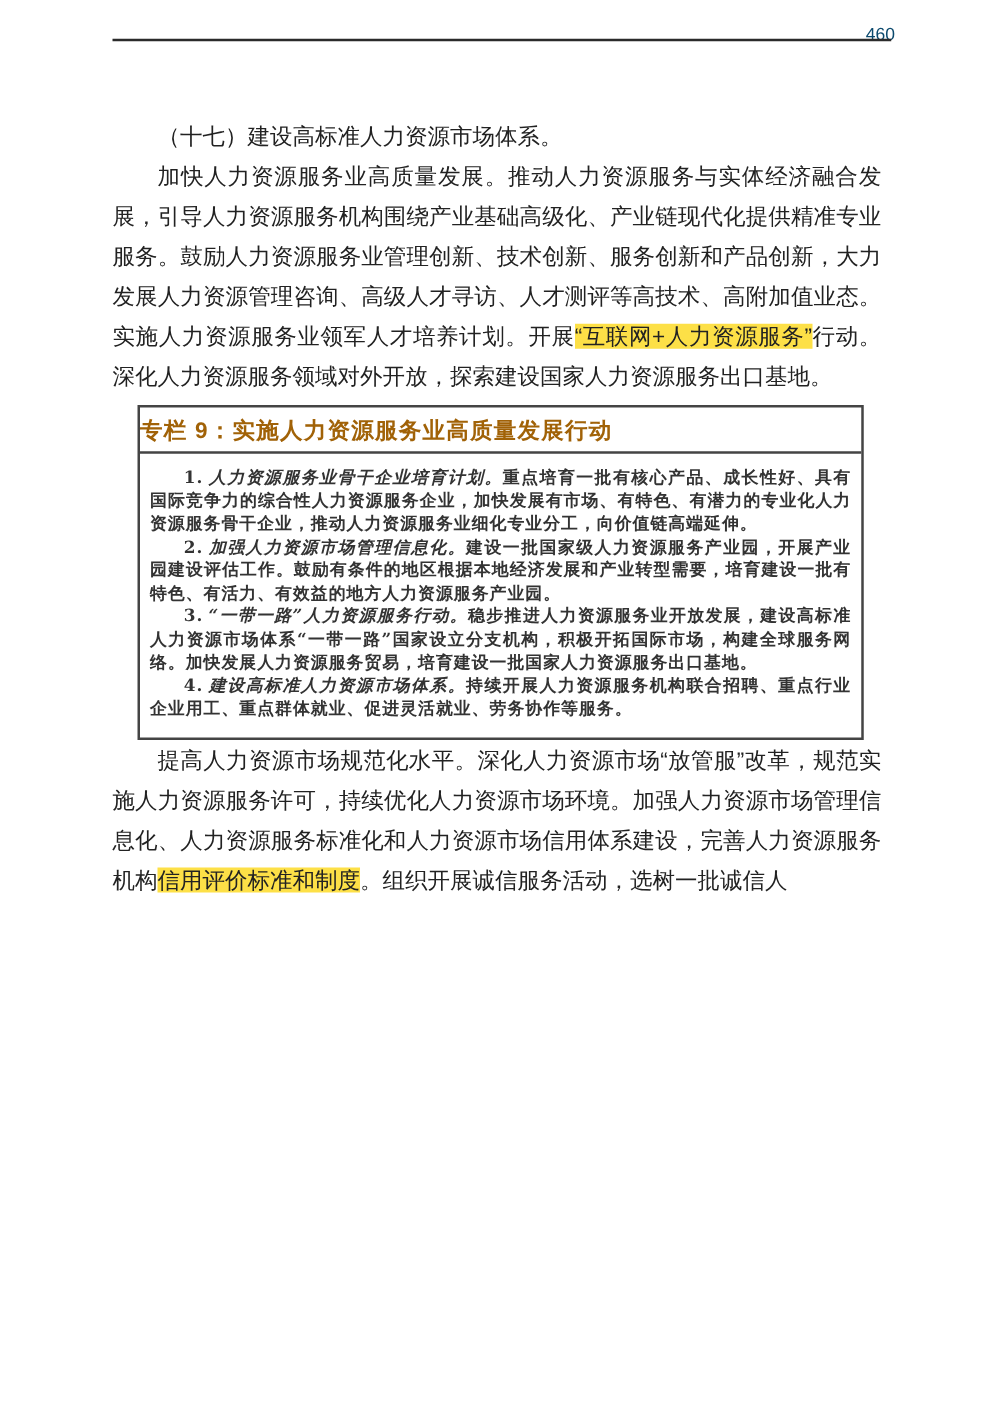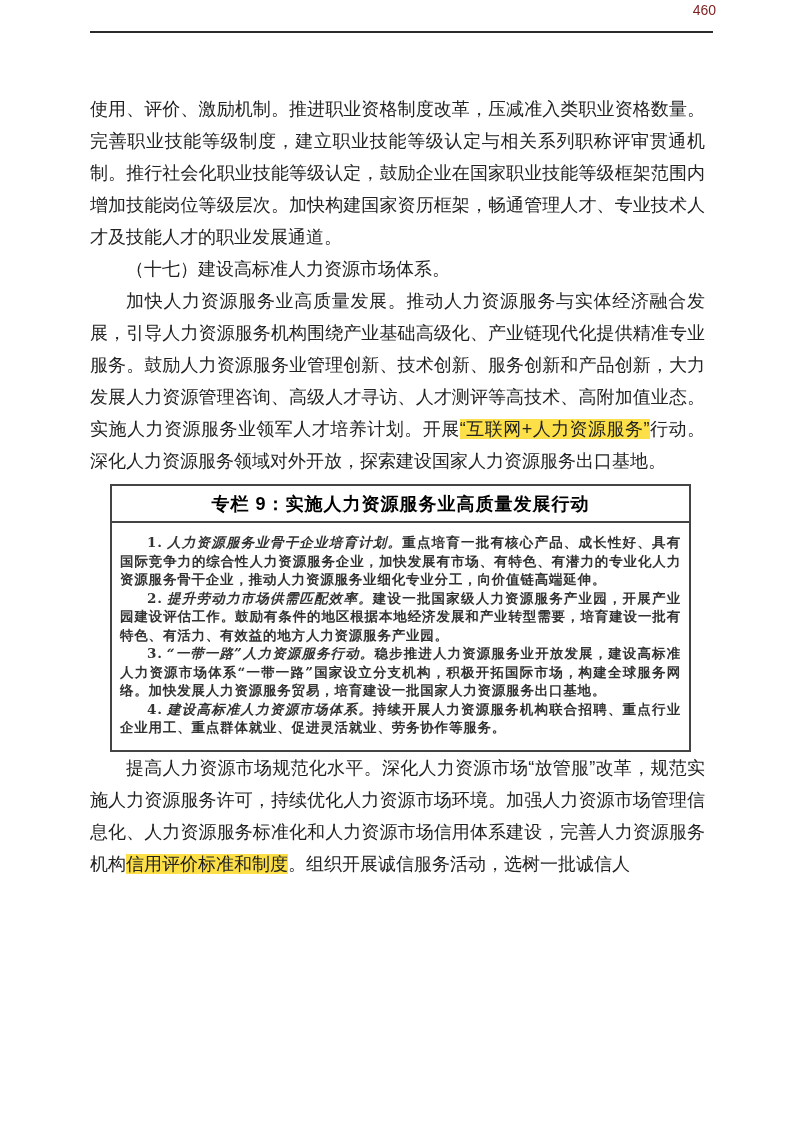--- a/index.html
+++ b/index.html
@@ -8,24 +8,24 @@
     width: 793px;
     height: 1122px;
     background: #ffffff;
     position: relative;
     font-family: "Liberation Sans", sans-serif;
     color: #222222;
     overflow: hidden;
   }
   .page-number {
     position: absolute;
-    top: 2px;
+    top: 19px;
     right: 77px;
     font-size: 14px;
-    color: #7f1d1d;
+    color: #0c4a6e;
   }
   .header-rule {
     position: absolute;
     top: 31px;
     left: 90px;
     width: 623px;
     border-top: 2px solid #2b2b2b;
     height: 0;
   }
   .content {
@@ -42,26 +42,25 @@
   .heading { font-weight: bold; text-indent: 2em; }
   .hl { background: #fde047; }
   .callout-box {
     margin: 7px 0 0 20px;
     width: 581px;
     border: 2px solid #444444;
   }
   .callout-box-title {
     height: 37px;
     line-height: 36px;
-    text-align: center;
     font-weight: bold;
     font-size: 18px;
     letter-spacing: 1px;
     border-bottom: 2px solid #444444;
-    color: #000000;
+    color: #a16207;
     text-indent: 0;
   }
   .callout-box-body {
     padding: 10px 8px 13px 8px;
     font-family: "DejaVu Serif", serif;
     font-size: 13.5px;
     line-height: 18.5px;
     letter-spacing: 0.8px;
     font-weight: bold;
     color: #333333;
@@ -75,33 +74,32 @@
 </head>
 <body>
 
 <div>
 
   <div class="page-number">460</div>
   <div class="header-rule"></div>
 
   <div class="content">
 
-    <p class="para">使用、评价、激励机制。推进职业资格制度改革，压减准入类职业资格数量。完善职业技能等级制度，建立职业技能等级认定与相关系列职称评审贯通机制。推行社会化职业技能等级认定，鼓励企业在国家职业技能等级框架范围内增加技能岗位等级层次。加快构建国家资历框架，畅通管理人才、专业技术人才及技能人才的职业发展通道。</p>
 
 
 
     <p class="para indent">（十七）建设高标准人力资源市场体系。</p>
 
     <p class="para indent"><span>加快人力资源服务业高质量发展。推动人力资源服务与实体经济融合发展，引导人力资源服务机构围绕产业基础高级化、产业链现代化提供精准专业服务。鼓励人力资源服务业管理创新、技术创新、服务创新和产品创新，大力发展人力资源管理咨询、高级人才寻访、人才测评等高技术、高附加值业态。实施人力资源服务业领军人才培养计划。开展</span><span class="hl">“互联网+人力资源服务”</span><span>行动。深化人力资源服务领域对外开放，探索建设国家人力资源服务出口基地。</span></p>
 
     <div class="callout-box">
       <div class="callout-box-title">专栏 9：实施人力资源服务业高质量发展行动</div>
       <div class="callout-box-body">
         <p class="callout-item"><span class="item-num">1.</span><span class="item-name">人力资源服务业骨干企业培育计划。</span><span>重点培育一批有核心产品、成长性好、具有国际竞争力的综合性人力资源服务企业，加快发展有市场、有特色、有潜力的专业化人力资源服务骨干企业，推动人力资源服务业细化专业分工，向价值链高端延伸。</span></p>
-        <p class="callout-item"><span class="item-num">2.</span><span class="item-name">提升劳动力市场供需匹配效率。</span><span>建设一批国家级人力资源服务产业园，开展产业园建设评估工作。鼓励有条件的地区根据本地经济发展和产业转型需要，培育建设一批有特色、有活力、有效益的地方人力资源服务产业园。</span></p>
+        <p class="callout-item"><span class="item-num">2.</span><span class="item-name">加强人力资源市场管理信息化。</span><span>建设一批国家级人力资源服务产业园，开展产业园建设评估工作。鼓励有条件的地区根据本地经济发展和产业转型需要，培育建设一批有特色、有活力、有效益的地方人力资源服务产业园。</span></p>
         <p class="callout-item"><span class="item-num">3.</span><span class="item-name">“一带一路”人力资源服务行动。</span><span>稳步推进人力资源服务业开放发展，建设高标准人力资源市场体系“一带一路”国家设立分支机构，积极开拓国际市场，构建全球服务网络。加快发展人力资源服务贸易，培育建设一批国家人力资源服务出口基地。</span></p>
         <p class="callout-item"><span class="item-num">4.</span><span class="item-name">建设高标准人力资源市场体系。</span><span>持续开展人力资源服务机构联合招聘、重点行业企业用工、重点群体就业、促进灵活就业、劳务协作等服务。</span></p>
       </div>
     </div>
 
     <p class="para indent final-para"><span>提高人力资源市场规范化水平。深化人力资源市场“放管服”改革，规范实施人力资源服务许可，持续优化人力资源市场环境。加强人力资源市场管理信息化、人力资源服务标准化和人力资源市场信用体系建设，完善人力资源服务机构</span><span class="hl">信用评价标准和制度</span><span>。组织开展诚信服务活动，选树一批诚信人</span></p>
 
   </div>
 </div>
 

